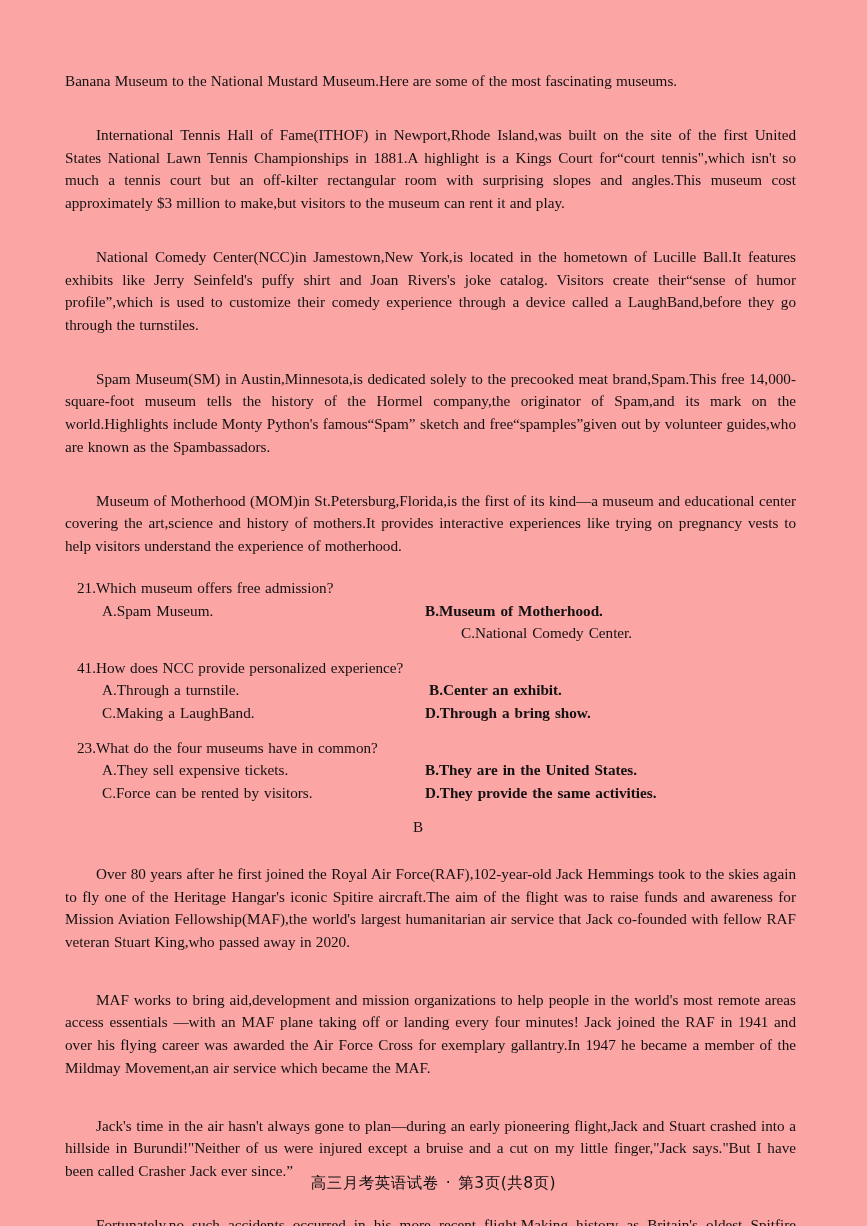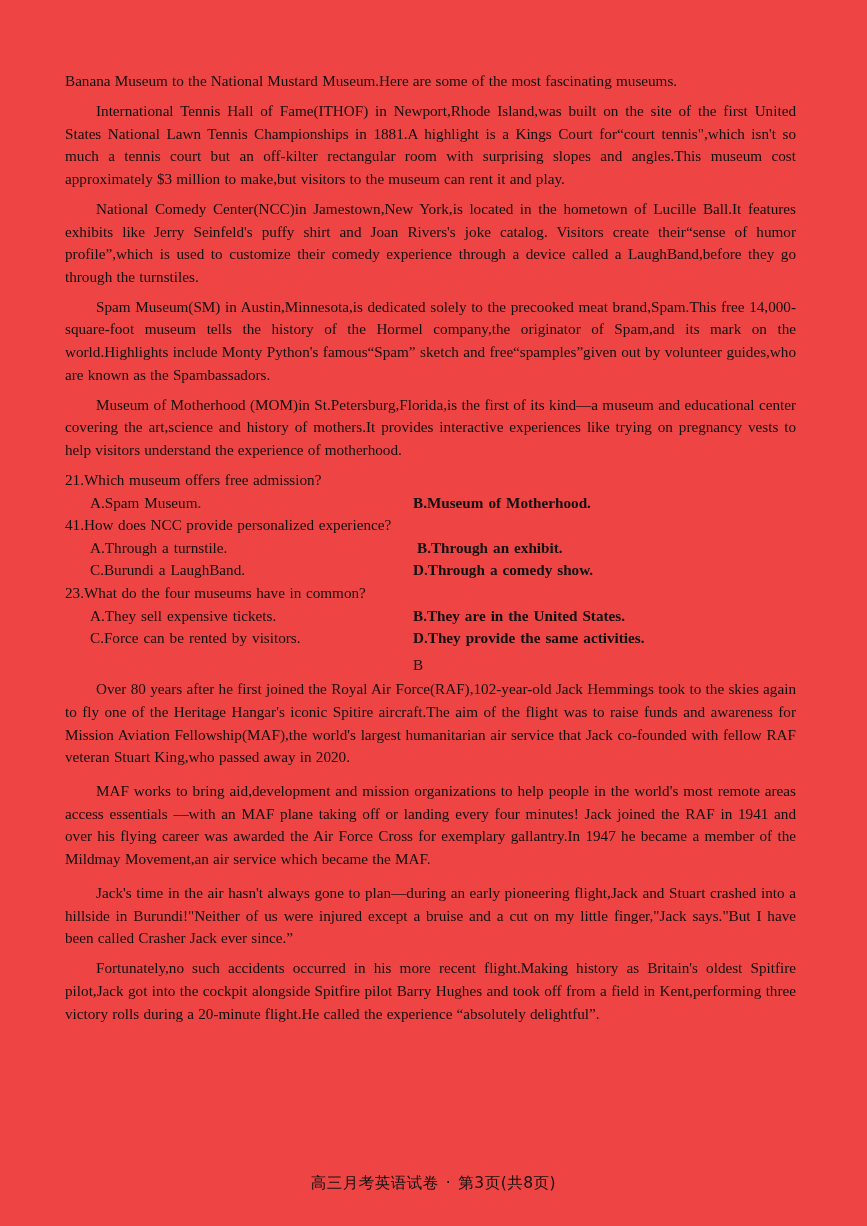--- a/index.html
+++ b/index.html
@@ -13,39 +13,40 @@
     position: relative;
     font-family: "Liberation Serif", "DejaVu Serif", serif;
     color: #111111;
     overflow: hidden;
   }
   .page {
     position: absolute;
     left: 0; top: 0;
     width: 867px;
     height: 1226px;
-    background: #ef4444;
+    background: #fca5a5;
   }
   .content {
     position: absolute;
     left: 65px;
     top: 70px;
     width: 731px;
   }
   p.para {
     margin: 0 0 0.5px 0;
     font-size: 15.2px;
     line-height: 22.6px;
     text-align: justify;
     text-justify: inter-word;
     word-spacing: 0.4px;
     hyphens: none;
   }
   p.indent {
     text-indent: 31px;
+    margin-top: 24px;
   }
   p.noindent {
     text-indent: 0;
   }
   .section-head {
     margin: 4px 0 2px 0;
     font-size: 15.2px;
     line-height: 22.6px;
     text-align: left;
     padding-left: 348px;
@@ -76,21 +77,21 @@
   }
   .opt-b {
     flex: 1;
     white-space: nowrap;
     font-weight: bold;
   }
   .opt-b.pad {
     padding-left: 4px;
   }
   .qblock {
-    margin: 0;
+    margin: 12px;
   }
   .spacer-sm { height: 7px; }
   .spacer-md { height: 11px; }
   .footer {
     position: absolute;
     left: 0;
     top: 1173px;
     width: 867px;
     text-align: center;
     font-size: 15.5px;
@@ -129,32 +130,33 @@
 
     <div class="spacer-sm"></div>
 
     <div class="qblock">
       <div class="question">21.Which museum offers free admission?</div>
       <div class="opt-row">
         <span class="opt-a">A.Spam  Museum.</span>
         <span class="opt-b">B.Museum of Motherhood.</span>
       </div>
       <div class="opt-row">
+        <span class="opt-a">C.National Comedy Center.</span>
       </div>
     </div>
 
     <div class="qblock">
       <div class="question">41.How does NCC provide personalized experience?</div>
       <div class="opt-row">
         <span class="opt-a">A.Through a turnstile.</span>
-        <span class="opt-b pad">B.Through an exhibit.</span>
+        <span class="opt-b pad">B.Center an exhibit.</span>
       </div>
       <div class="opt-row">
-        <span class="opt-a">C.Burundi a LaughBand.</span>
-        <span class="opt-b">D.Through a comedy show.</span>
+        <span class="opt-a">C.Making a LaughBand.</span>
+        <span class="opt-b">D.Through a bring show.</span>
       </div>
     </div>
 
     <div class="qblock">
       <div class="question">23.What do the four museums have in common?</div>
       <div class="opt-row">
         <span class="opt-a">A.They sell expensive tickets.</span>
         <span class="opt-b">B.They are in the United States.</span>
       </div>
       <div class="opt-row">

